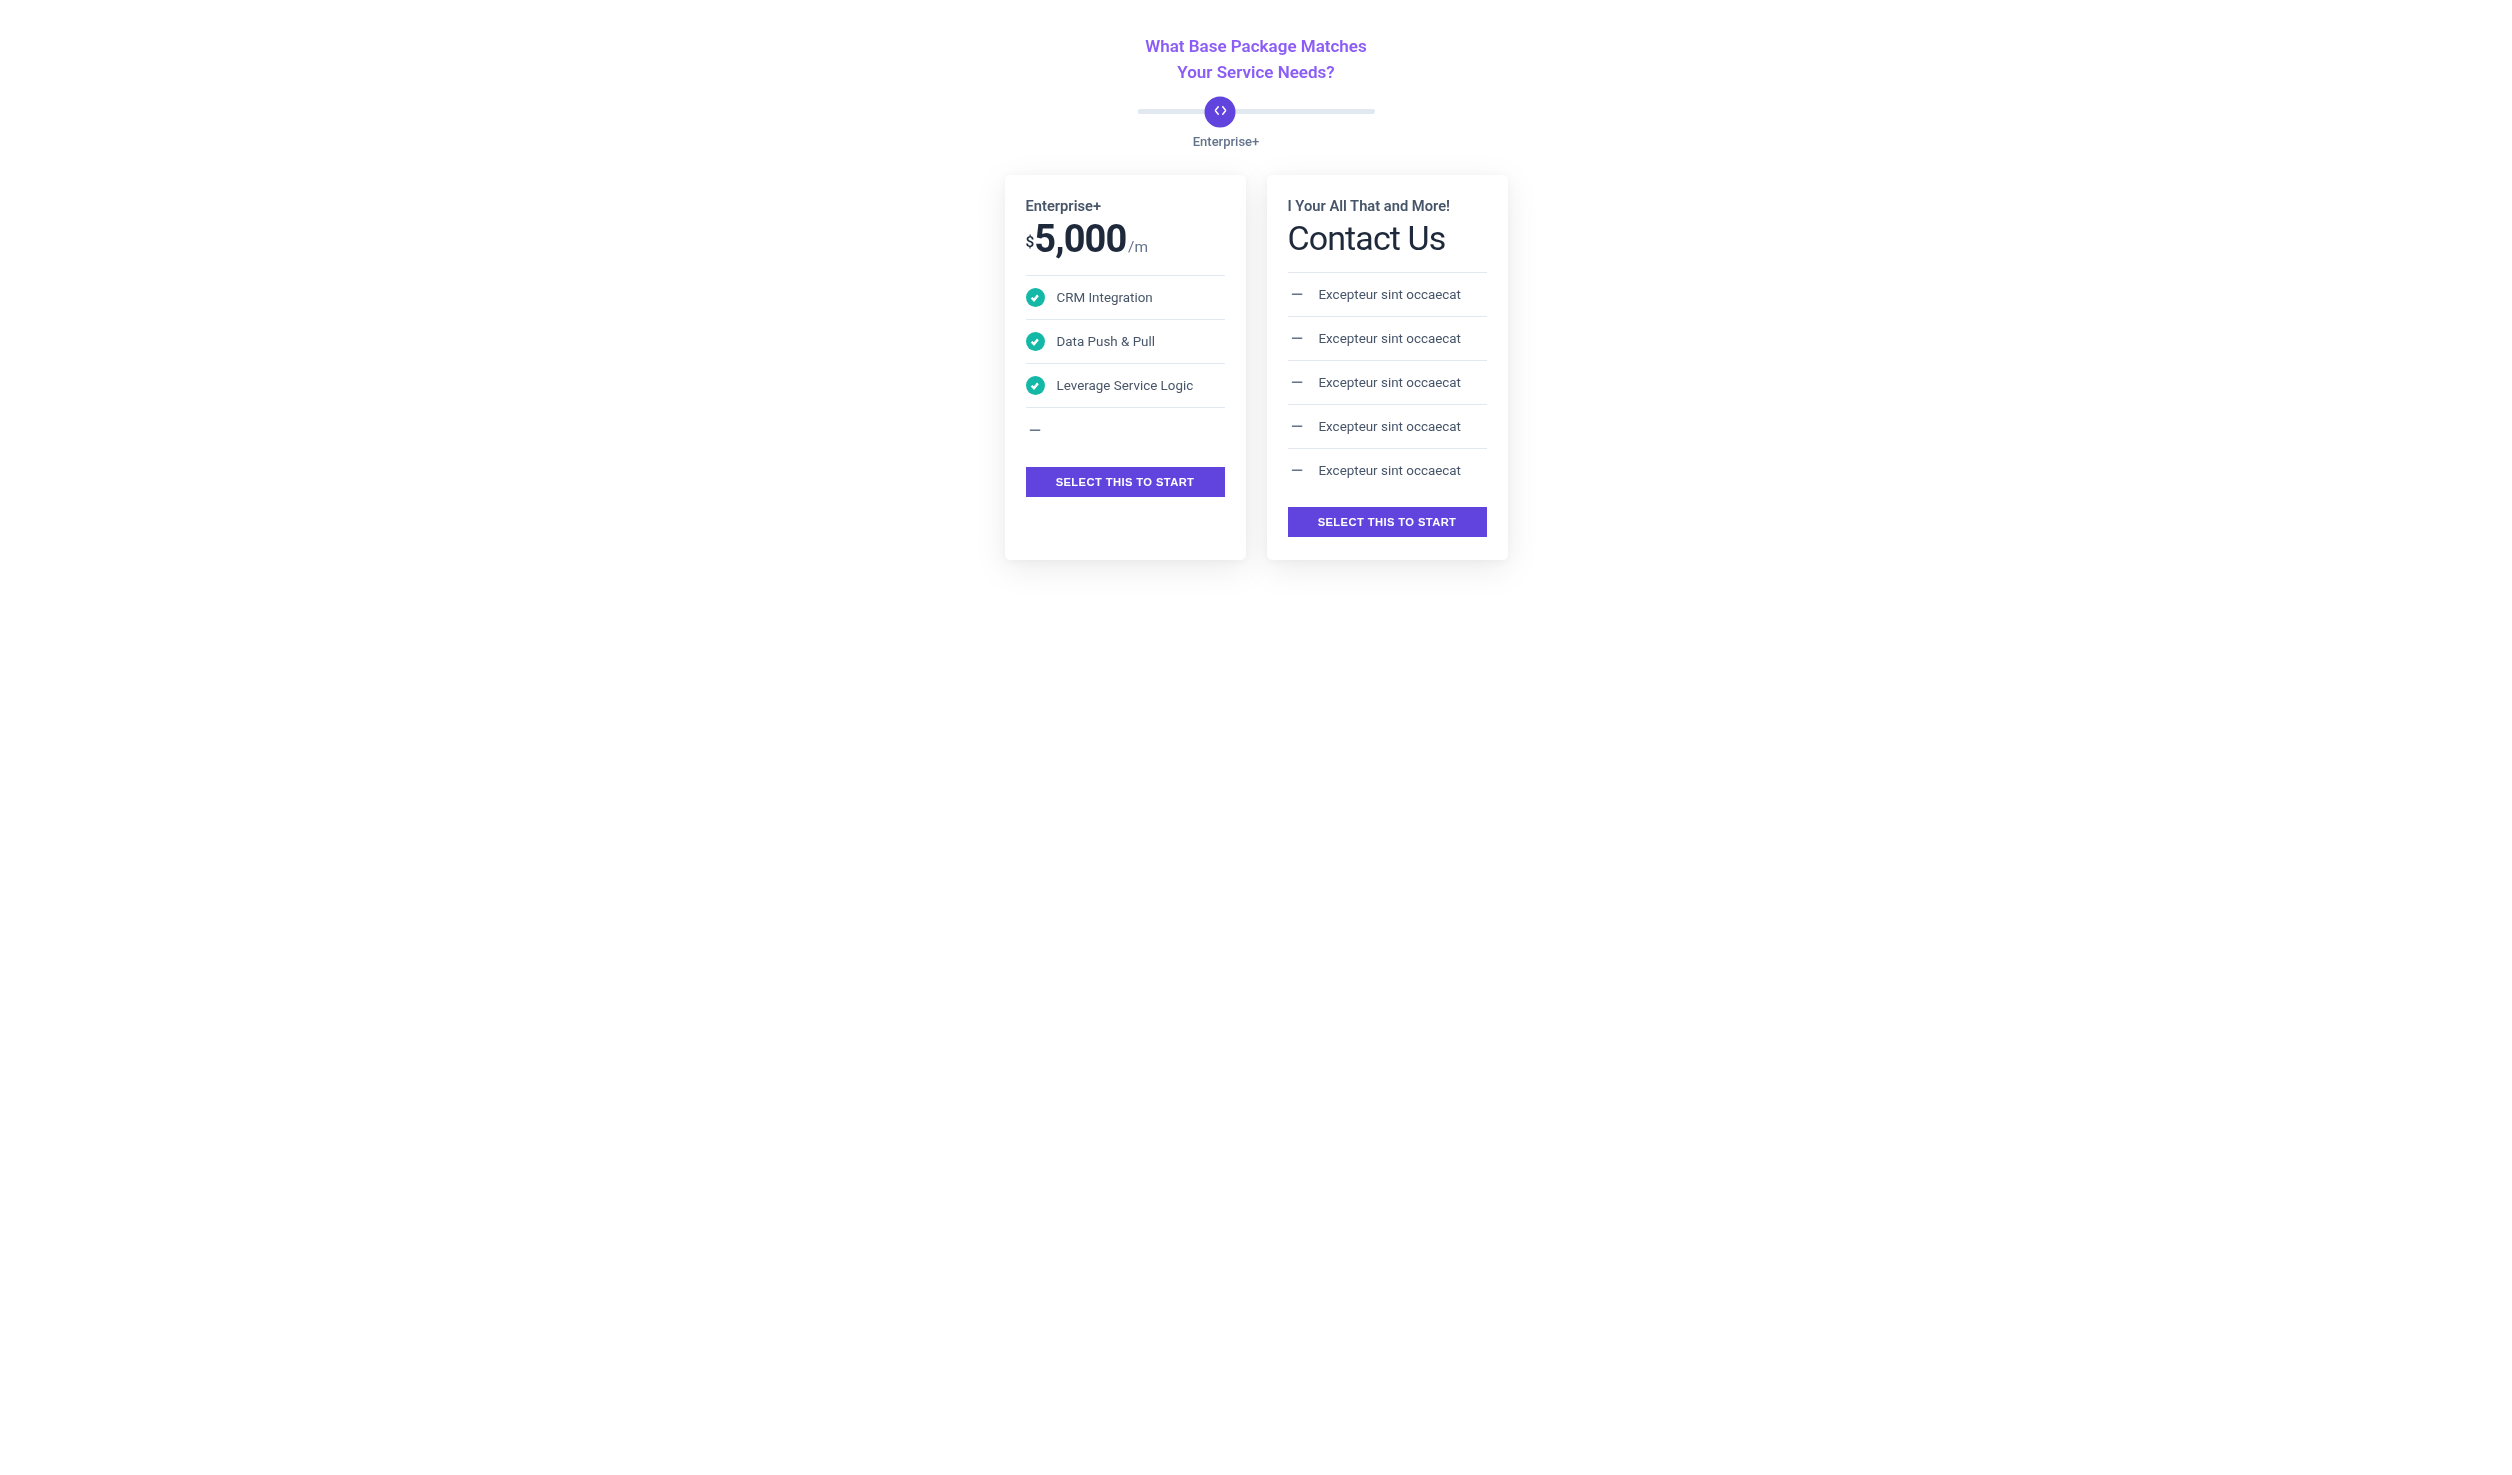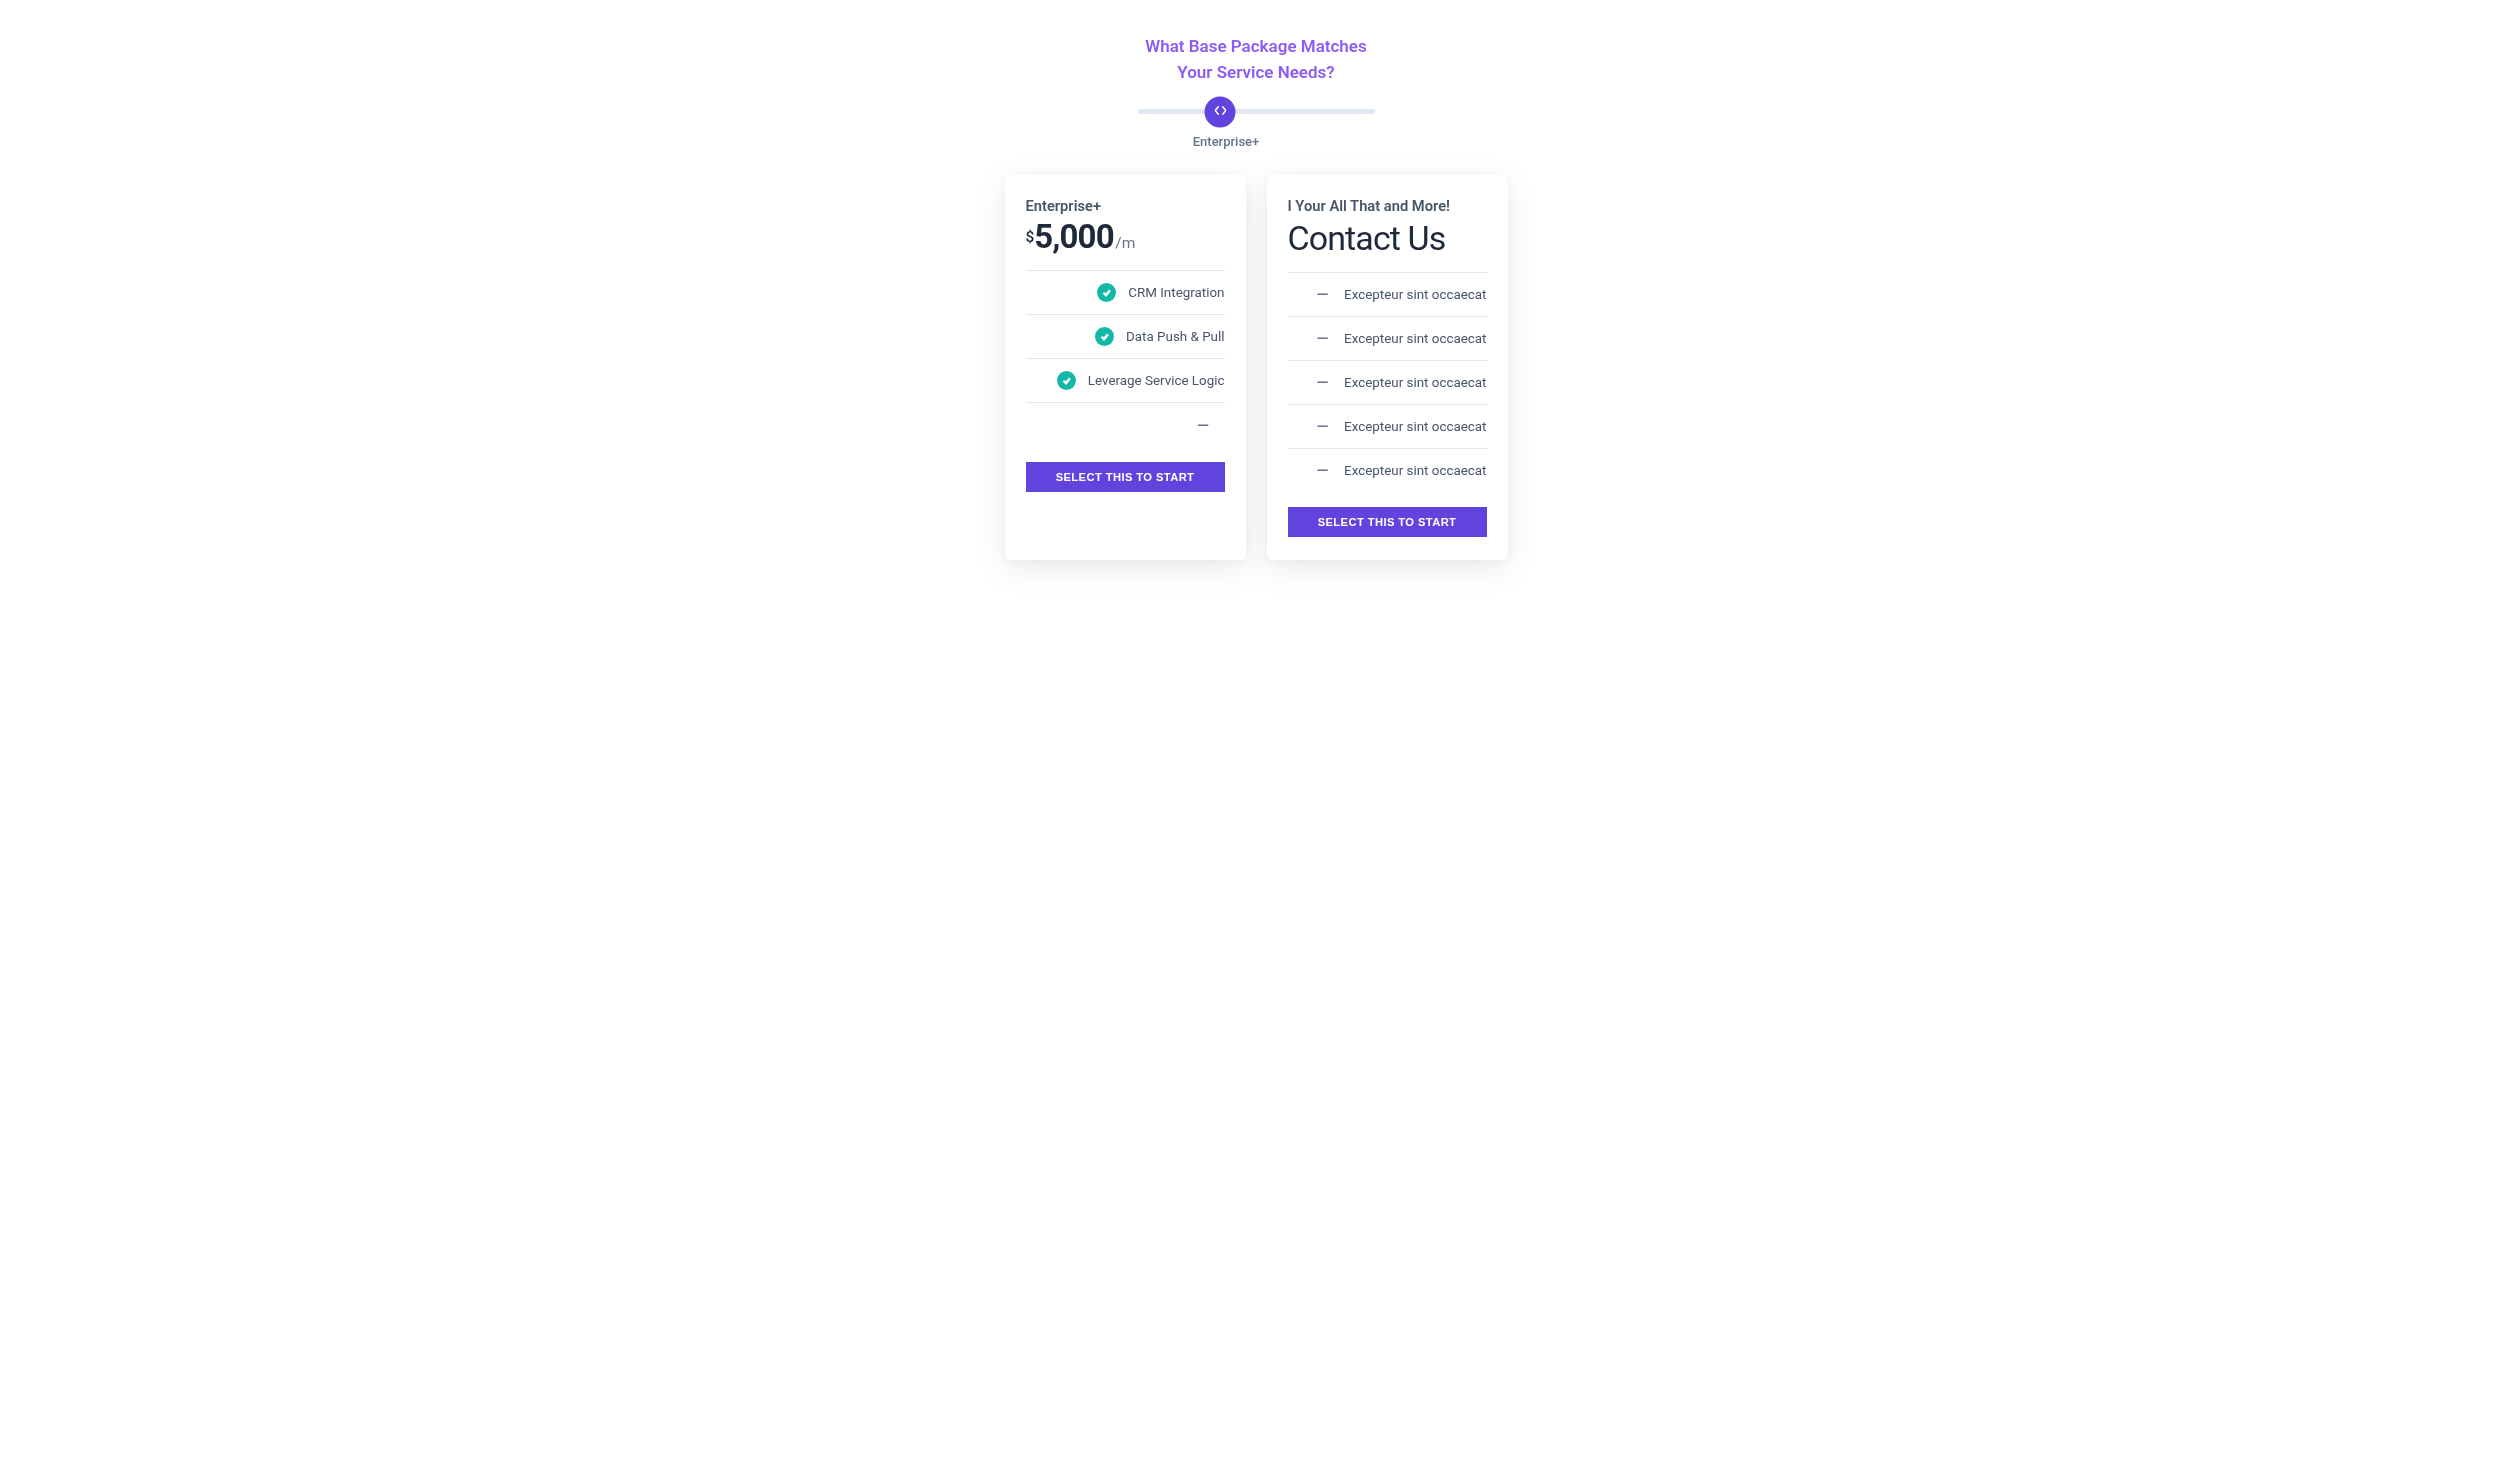--- a/index.html
+++ b/index.html
@@ -101,21 +101,21 @@
       margin-bottom: 17px;
     }
     .price-currency {
       font-size: 15.5px;
       font-weight: 500;
       color: #1e293b;
       align-self: flex-end;
       margin-bottom: 7px;
     }
     .price-value {
-      font-size: 33px;
+      font-size: 38px;
       font-weight: 700;
       color: #1e293b;
       line-height: 1;
       letter-spacing: -0.9px;
     }
     .price-period {
       font-size: 15.5px;
       color: #64748b;
       font-weight: 400;
       margin-left: 1.7px;
@@ -130,21 +130,20 @@
     }
     .feature-list {
       list-style: none;
     }
     .feature-item {
       display: flex;
       align-items: center;
       gap: 12px;
       padding: 12px 0;
       border-top: 0.9px solid #e2e8f0;
-      justify-content: flex-end;
     }
     .feature-item:first-child {
       border-top: 0.9px solid #e2e8f0;
     }
     .check-icon {
       width: 19px;
       height: 19px;
       background: #14b8a6;
       border-radius: 50%;
       display: flex;

